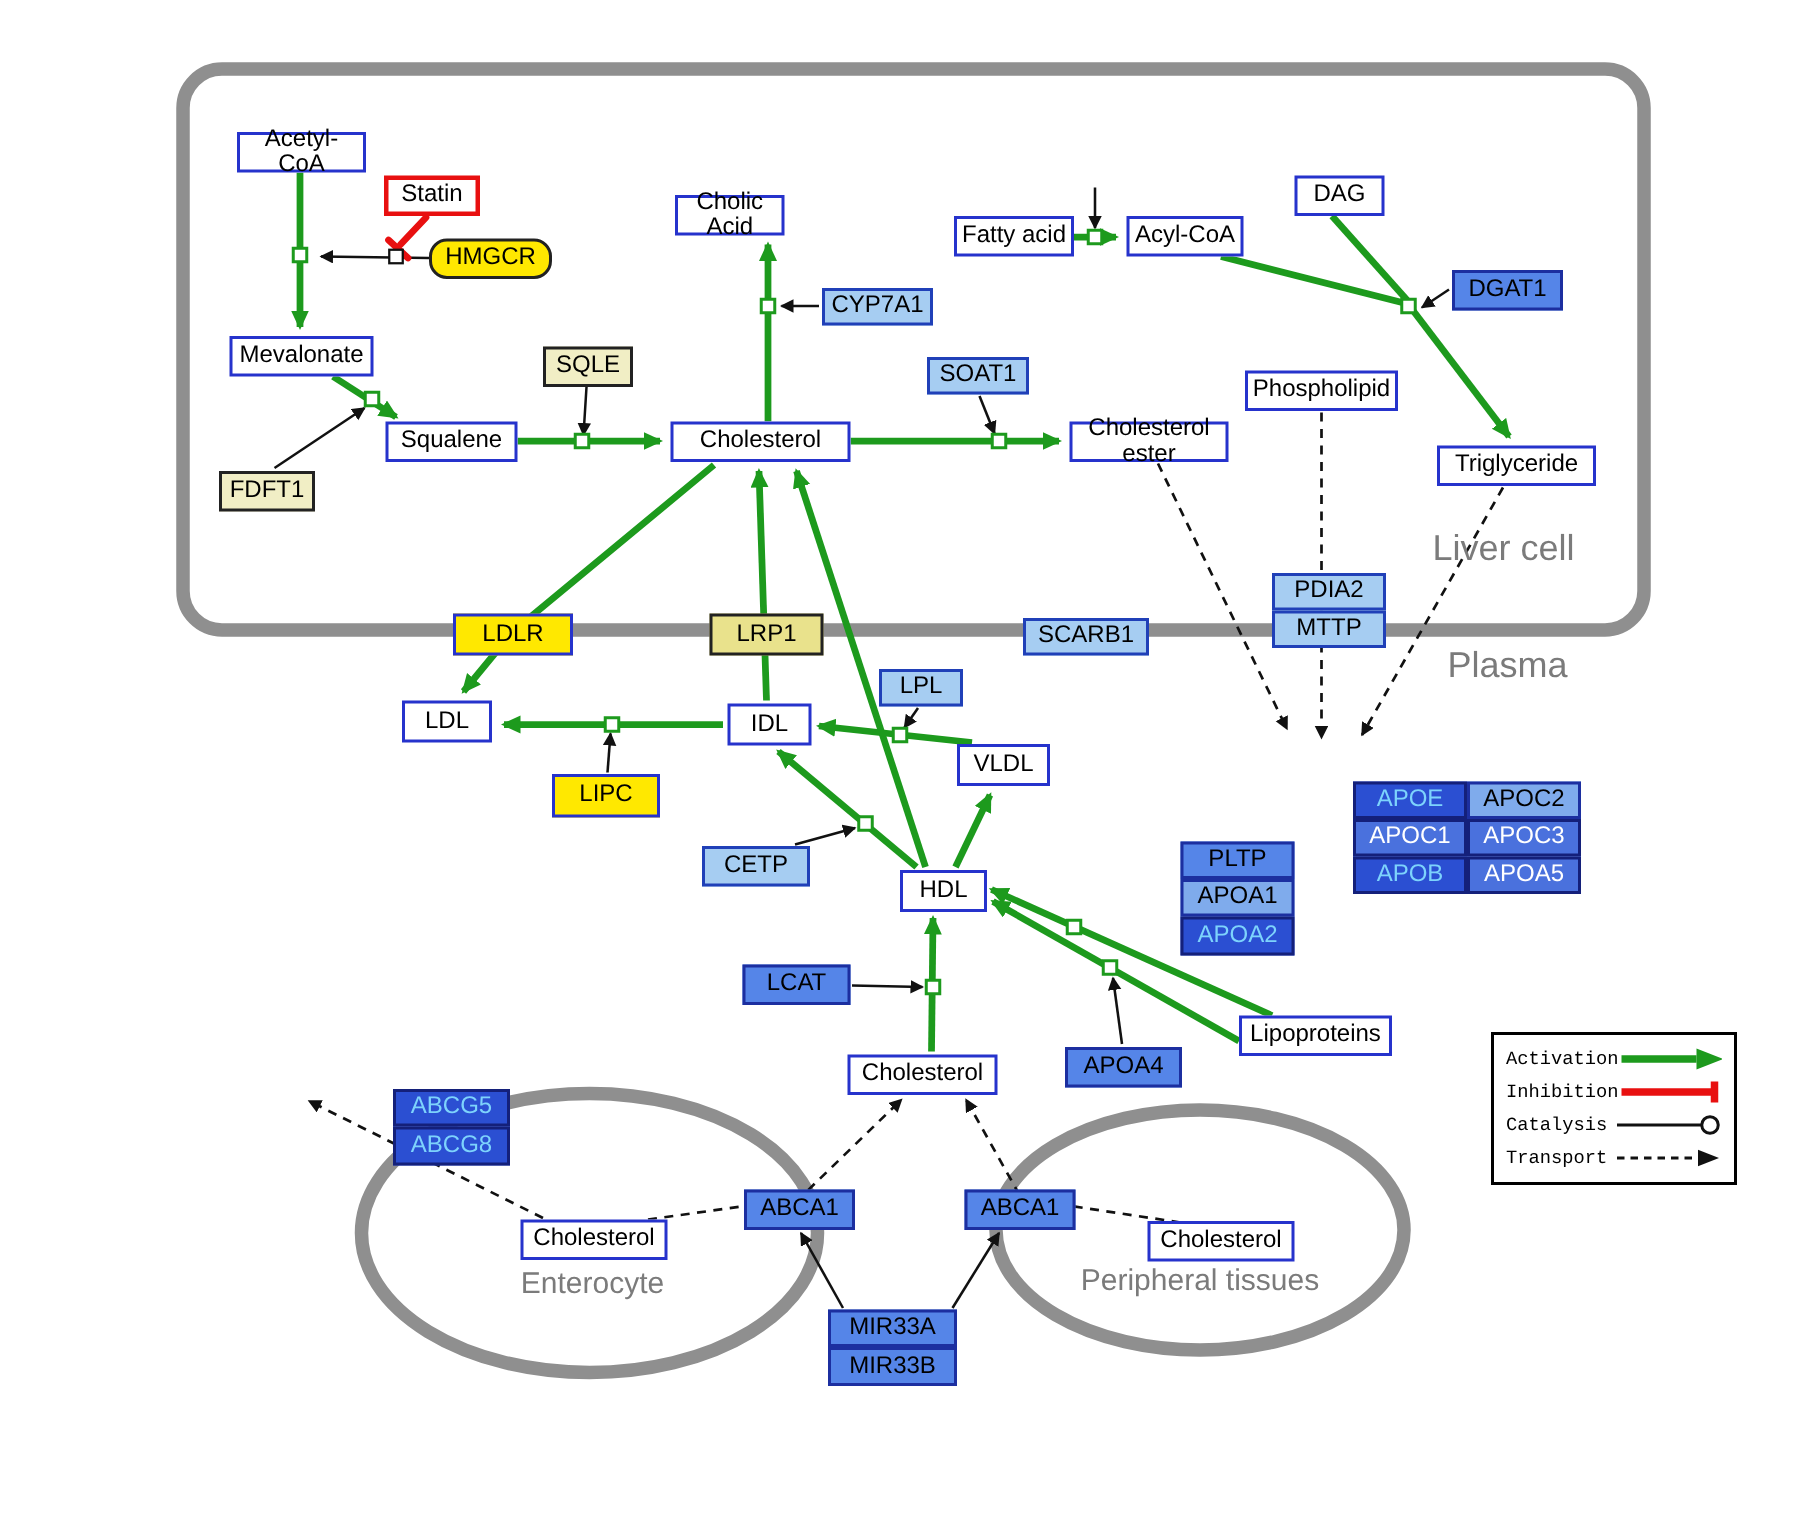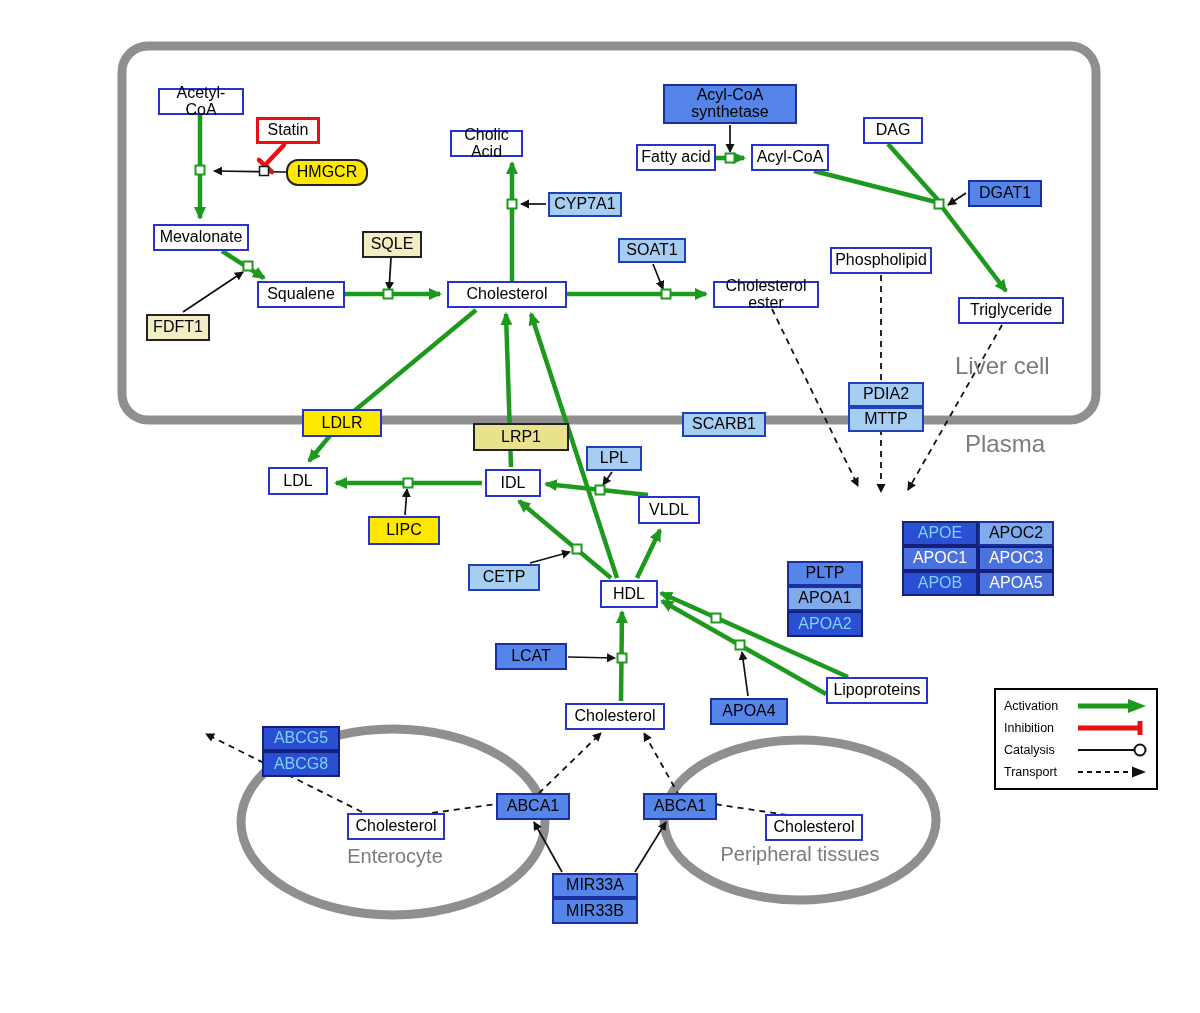--- a/index.html
+++ b/index.html
@@ -16,21 +16,21 @@
   .n-lightblue{background:#a6cdf2;border-color:#2040b8;}
   .n-midlight{background:#7fabec;border-color:#1c2fa0;}
   .n-blue{background:#5585e8;border-color:#1c2fa0;}
   .n-medblue{background:#4a71dd;border-color:#14207a;color:#fff;}
   .n-darkblue{background:#2b4fd2;border-color:#14207a;color:#7dd3fc;}
   .n-statin{background:#fff;border:3px solid #e81010;}
   .clabel{position:absolute;font-weight:normal;color:#7b7b7b;}
   .legend{position:absolute;left:994px;top:688px;width:164px;height:102px;border:2px solid #000;
           background:#fff;display:flex;flex-direction:column;justify-content:space-around;
           padding:5px 8px;box-sizing:border-box;}
-  .legrow{display:flex;align-items:center;justify-content:space-between;font-size:12.5px;color:#000;}
+  .legrow{display:flex;align-items:center;justify-content:space-between;font-size:12.5px;color:#000;font-family:Liberation Mono, monospace;}
 </style>
 </head>
 <body>
 
 <div id="canvas">
 
   <svg id="edges" width="1200" height="1013" viewBox="0 0 1200 1013">
     <defs>
       <marker id="ga" markerUnits="userSpaceOnUse" markerWidth="16" markerHeight="14" refX="11" refY="6" orient="auto">
         <path d="M0,0 L13,6 L0,12 Z" fill="#1d9a1d"></path>
@@ -125,32 +125,31 @@
   <div class="node n-yellowdk" style="left:286px;top:159px;width:82px;height:27px">HMGCR</div>
   <div class="node n-white" style="left:153px;top:224px;width:96px;height:27px">Mevalonate</div>
   <div class="node n-white" style="left:450px;top:130px;width:73px;height:27px">Cholic Acid</div>
   <div class="node n-lightblue" style="left:548px;top:192px;width:74px;height:25px">CYP7A1</div>
   <div class="node n-paleyellow" style="left:362px;top:231px;width:60px;height:27px">SQLE</div>
   <div class="node n-white" style="left:257px;top:281px;width:88px;height:27px">Squalene</div>
   <div class="node n-paleyellow" style="left:146px;top:314px;width:64px;height:27px">FDFT1</div>
   <div class="node n-white" style="left:447px;top:281px;width:120px;height:27px">Cholesterol</div>
   <div class="node n-lightblue" style="left:618px;top:238px;width:68px;height:25px">SOAT1</div>
   <div class="node n-white" style="left:713px;top:281px;width:106px;height:27px">Cholesterol ester</div>
-  <div class="node n-blue" style="left:663px;top:84px;width:134px;height:40px">Acyl-CoA synthetase</div>
   <div class="node n-white" style="left:636px;top:144px;width:80px;height:27px">Fatty acid</div>
   <div class="node n-white" style="left:751px;top:144px;width:78px;height:27px">Acyl-CoA</div>
   <div class="node n-white" style="left:863px;top:117px;width:60px;height:27px">DAG</div>
   <div class="node n-blue" style="left:968px;top:180px;width:74px;height:27px">DGAT1</div>
   <div class="node n-white" style="left:830px;top:247px;width:102px;height:27px">Phospholipid</div>
   <div class="node n-white" style="left:958px;top:297px;width:106px;height:27px">Triglyceride</div>
   <div class="node n-lightblue" style="left:848px;top:382px;width:76px;height:25px">PDIA2</div>
   <div class="node n-lightblue" style="left:848px;top:407px;width:76px;height:25px">MTTP</div>
 
   <div class="node n-yellow" style="left:302px;top:409px;width:80px;height:28px">LDLR</div>
-  <div class="node n-lrp" style="left:473px;top:423px;width:96px;height:28px">LRP1</div>
+  <div class="node n-lrp" style="left:473px;top:409px;width:76px;height:28px">LRP1</div>
   <div class="node n-lightblue" style="left:682px;top:412px;width:84px;height:25px">SCARB1</div>
 
   <div class="node n-white" style="left:268px;top:467px;width:60px;height:28px">LDL</div>
   <div class="node n-white" style="left:485px;top:469px;width:56px;height:28px">IDL</div>
   <div class="node n-lightblue" style="left:586px;top:446px;width:56px;height:25px">LPL</div>
   <div class="node n-white" style="left:638px;top:496px;width:62px;height:28px">VLDL</div>
   <div class="node n-yellow" style="left:368px;top:516px;width:72px;height:29px">LIPC</div>
   <div class="node n-lightblue" style="left:468px;top:564px;width:72px;height:27px">CETP</div>
   <div class="node n-white" style="left:600px;top:580px;width:58px;height:28px">HDL</div>
   <div class="node n-blue" style="left:495px;top:643px;width:72px;height:27px">LCAT</div>

